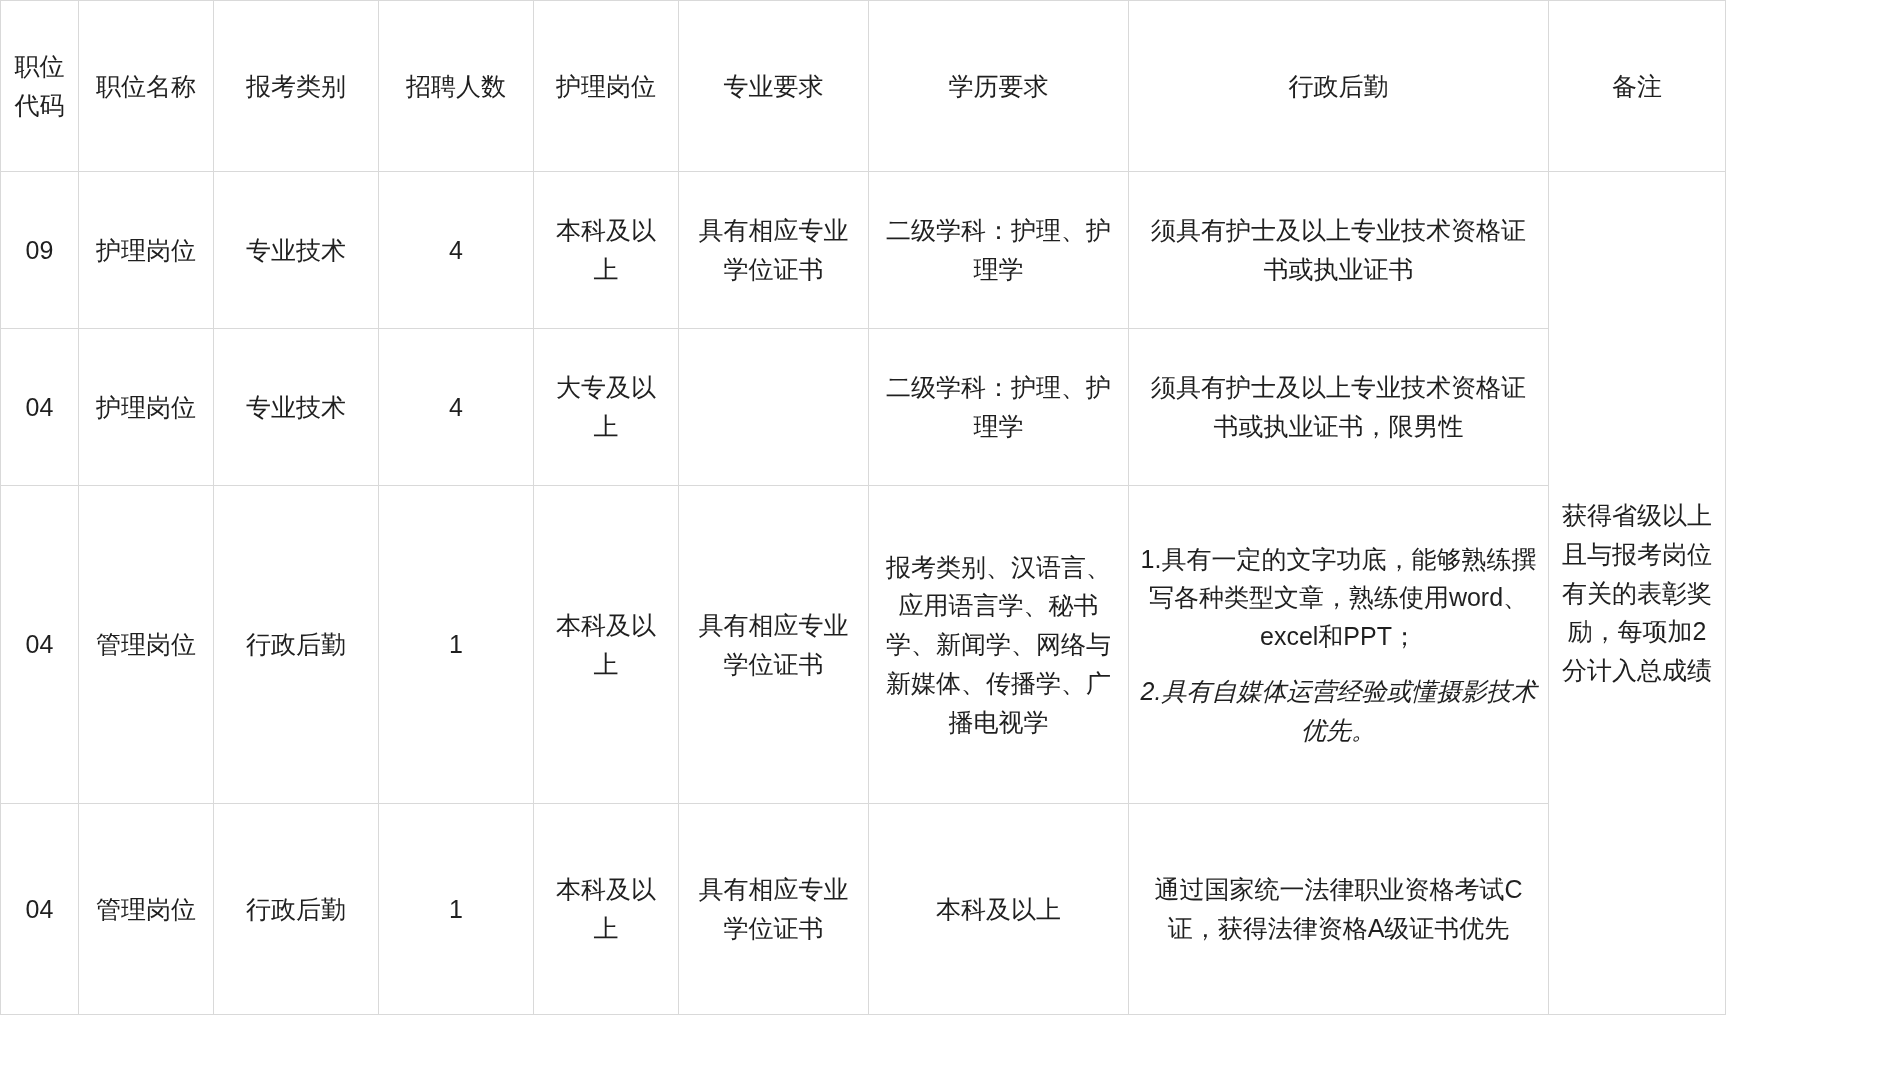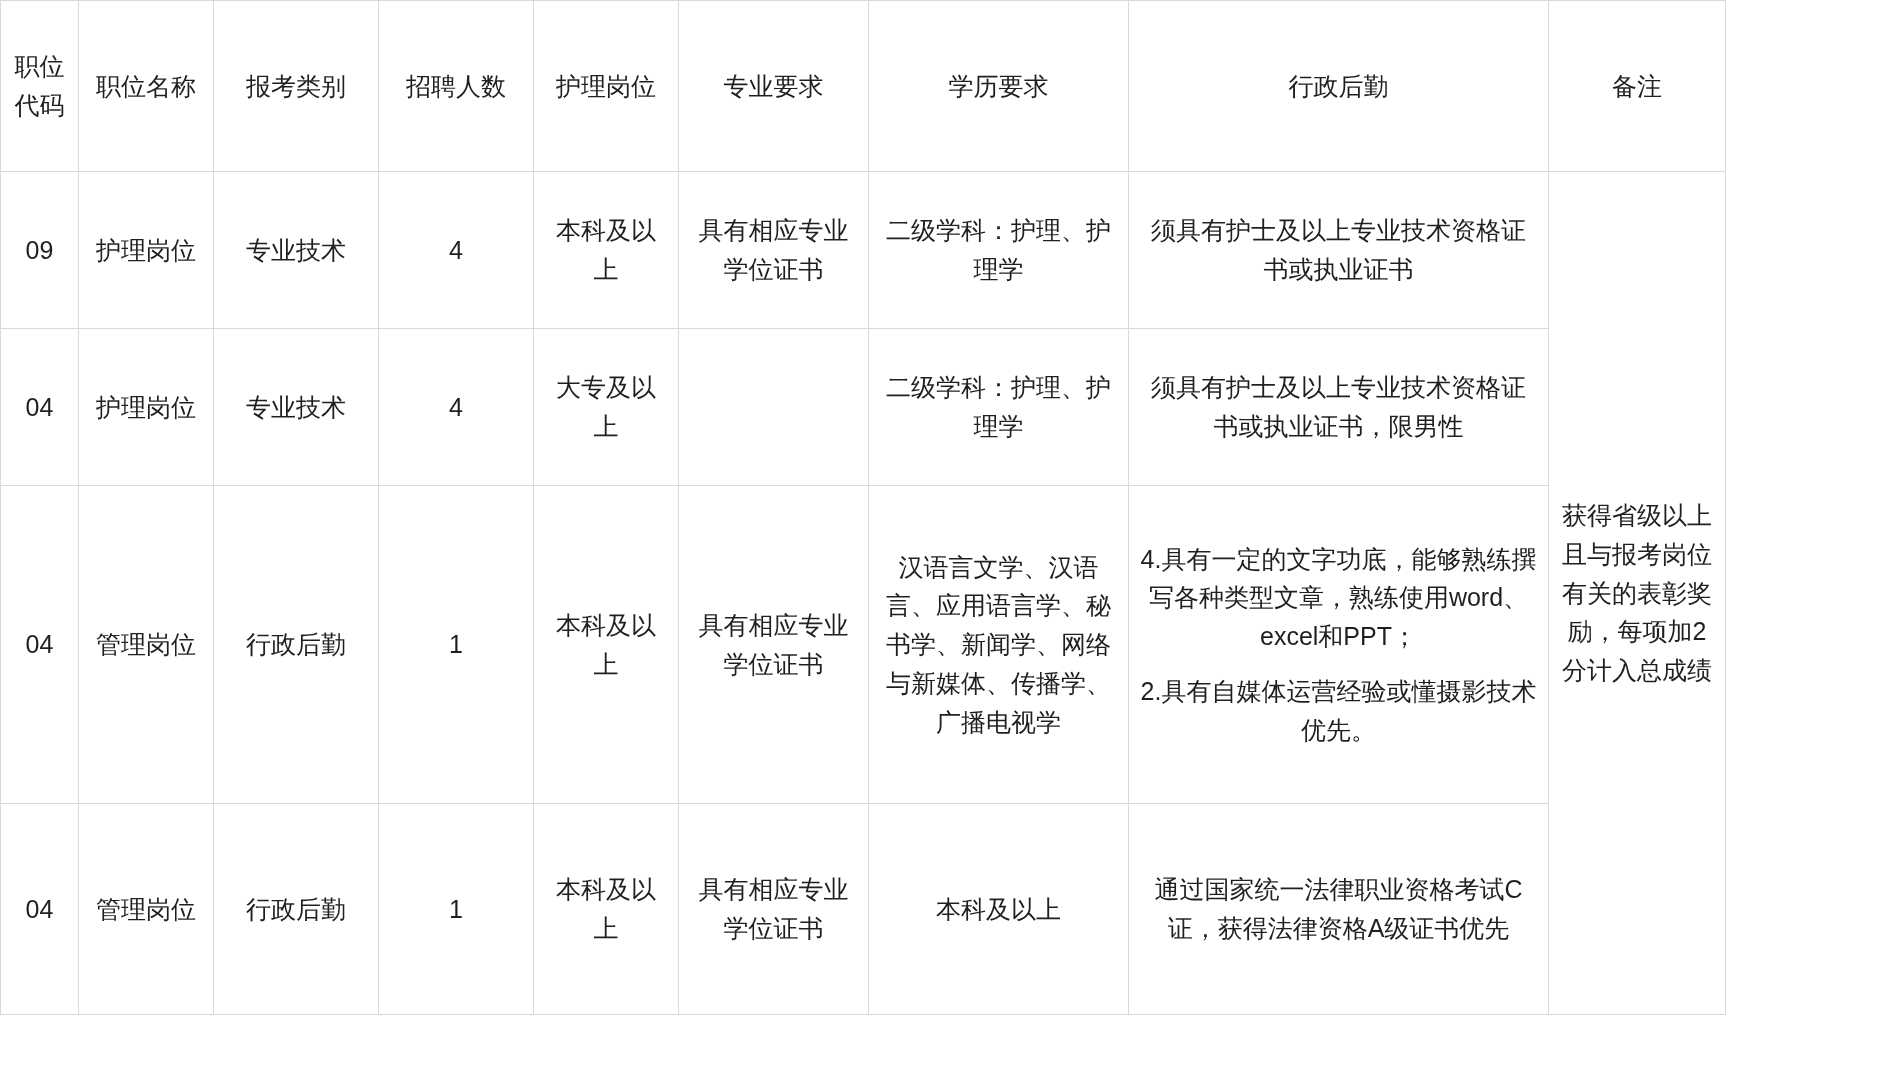--- a/index.html
+++ b/index.html
@@ -58,20 +58,21 @@
   .row-04 td { height: 190px; }
 
   .cell-multi {
     text-align: center;
   }
   .para {
     margin: 0;
   }
   .para + .para {
     margin-top: 16px;
+    font-style: italic;
   }
   .major-wrap {
     text-align: center;
   }
   .remark-cell {
     font-size: 25px;
     line-height: 1.95;
   }
 </style>
 </head>
@@ -125,23 +126,23 @@
         <td>二级学科：护理、护理学</td>
         <td>须具有护士及以上专业技术资格证书或执业证书，限男性</td>
       </tr>
       <tr class="row-03">
         <td>04</td>
         <td>管理岗位</td>
         <td>行政后勤</td>
         <td>1</td>
         <td>本科及以上</td>
         <td>具有相应专业学位证书</td>
-        <td class="major-wrap">汉语言文学、汉语言、应用语言学、秘书学、新闻学、网络与新媒体、传播学、广播电视学</td>
+        <td class="major-wrap">报考类别、汉语言、应用语言学、秘书学、新闻学、网络与新媒体、传播学、广播电视学</td>
         <td class="cell-multi">
-          <p class="para">4.具有一定的文字功底，能够熟练撰写各种类型文章，熟练使用word、excel和PPT；</p>
+          <p class="para">1.具有一定的文字功底，能够熟练撰写各种类型文章，熟练使用word、excel和PPT；</p>
           <p class="para">2.具有自媒体运营经验或懂摄影技术优先。</p>
         </td>
       </tr>
       <tr class="row-04">
         <td>04</td>
         <td>管理岗位</td>
         <td>行政后勤</td>
         <td>1</td>
         <td>本科及以上</td>
         <td>具有相应专业学位证书</td>

